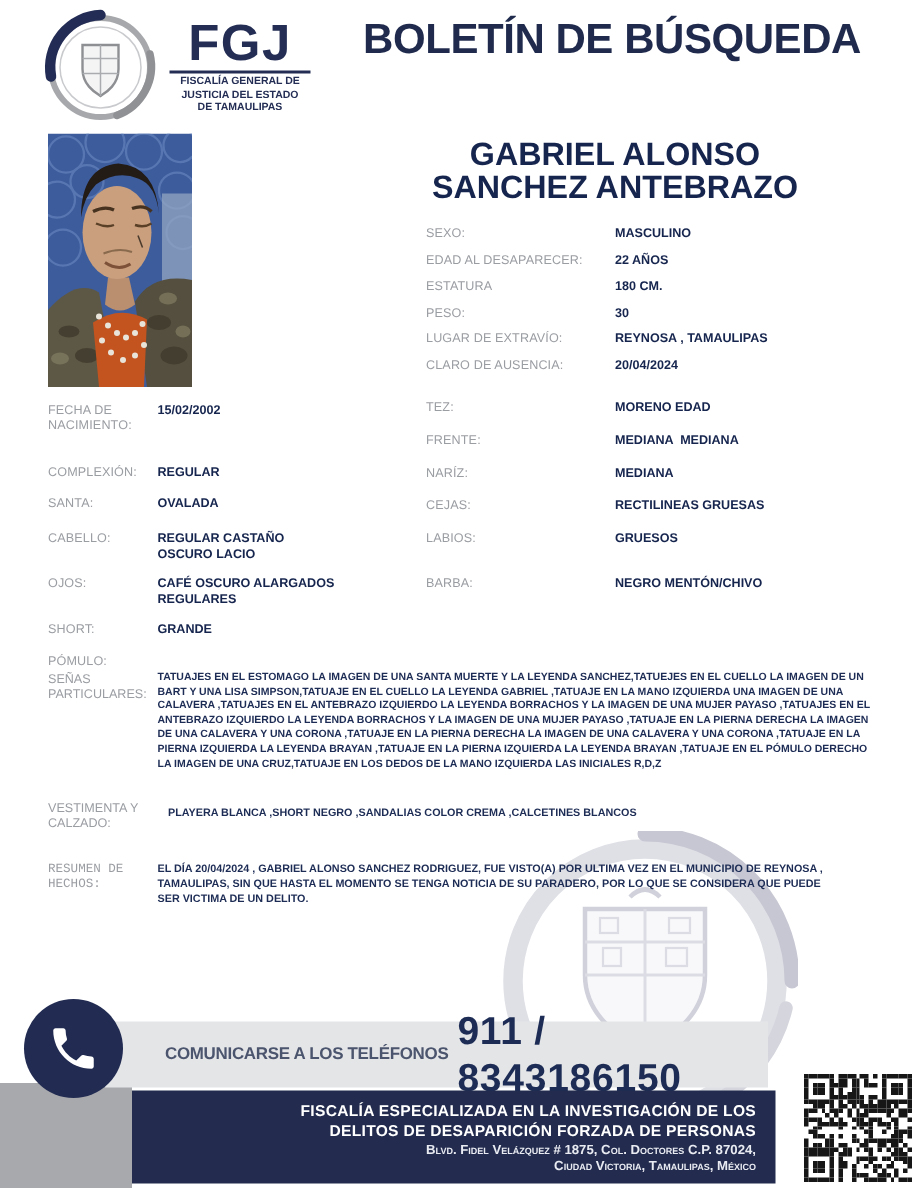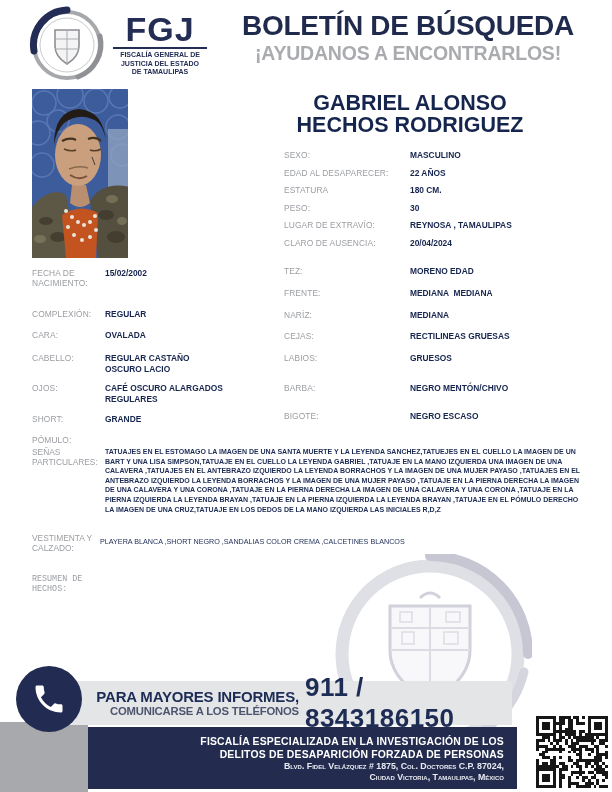--- a/index.html
+++ b/index.html
@@ -42,21 +42,21 @@
   .col-lf .frow:nth-child(2){height:21px;}
   .col-lf .frow:nth-child(3){height:23px;}
   .col-lf .frow:nth-child(4){height:30px;}
   .col-lf .frow:nth-child(5){height:31px;}
   .col-lf .frow:nth-child(6){height:21px;}
   
   .sec-label{font-size:8.4px;color:#9a9da2;line-height:10px;white-space:pre-line;}
   .senas-label{left:32px;top:447px;width:72px;}
   .senas-text{left:105px;top:447px;width:476px;font-size:7px;font-weight:700;line-height:9.6px;color:#1d2c55;z-index:1;}
   .vest-label{left:32px;top:533px;width:72px;}
-  .vest-text{left:100px;top:537px;width:476px;font-size:7.2px;font-weight:400;line-height:10px;color:#1d2c55;z-index:1;}
+  .vest-text{left:112px;top:537px;width:476px;font-size:7.2px;font-weight:700;line-height:10px;color:#1d2c55;z-index:1;}
   .res-label{left:32px;top:574px;width:72px;font-family:Liberation Mono, monospace;}
   .res-text{left:105px;top:574px;width:454px;font-size:7.2px;font-weight:700;line-height:10.2px;color:#1d2c55;z-index:1;}
   
   .watermark{left:328px;top:554px;width:204px;height:176px;z-index:0;}
   
   .contact-bar{left:70px;top:681px;width:442px;height:44px;background:#e4e5e7;z-index:2;
                display:flex;align-items:center;padding-left:24px;box-sizing:border-box;}
   .prompt{width:214px;text-align:right;}
   .prompt-1{font-size:15px;font-weight:800;line-height:16px;color:#1d2c55;letter-spacing:-0.2px;}
   .prompt-2{font-size:11.3px;font-weight:700;line-height:13px;color:#4c556e;letter-spacing:-0.2px;}
@@ -88,21 +88,20 @@
   </svg>
   <div class="abs fgj-block">
     <div class="fgj-acronym">FGJ</div>
     <div class="fgj-rule"></div>
     <div class="fgj-org">FISCALÍA GENERAL DE
 JUSTICIA DEL ESTADO
 DE TAMAULIPAS</div>
   </div>
   <div class="abs title-block">
     <div class="bulletin-title">BOLETÍN DE BÚSQUEDA</div>
-    <div class="bulletin-subtitle">¡AYUDANOS A ENCONTRARLOS!</div>
   </div>
 
   <svg class="abs photo" viewBox="0 0 96 169">
     <rect width="96" height="169" fill="#3d5c9c"></rect>
     <g stroke="#6f8ec5" stroke-width="1.5" fill="none" opacity="0.55">
       <circle cx="12" cy="14" r="12"></circle>
         <circle cx="38" cy="6" r="13"></circle>
         <circle cx="64" cy="12" r="12"></circle>
       <circle cx="88" cy="8" r="11"></circle>
         <circle cx="6" cy="44" r="12"></circle>
@@ -144,21 +143,21 @@
       <circle cx="36" cy="138" r="2"></circle>
         <circle cx="42" cy="146" r="2"></circle>
         <circle cx="50" cy="151" r="2"></circle>
       <circle cx="58" cy="148" r="2"></circle>
         <circle cx="64" cy="141" r="2"></circle>
     </g>
   </svg>
 
   <div class="abs name">
     <div>GABRIEL ALONSO</div>
-    <div>HECHOS RODRIGUEZ</div>
+    <div>SANCHEZ ANTEBRAZO</div>
   </div>
 
   <div class="abs fcol col-rt">
     <div class="frow">
         <span class="flabel">SEXO:</span>
         <span class="fval">MASCULINO</span>
       </div>
     <div class="frow">
         <span class="flabel">EDAD AL DESAPARECER:</span>
         <span class="fval">22 AÑOS</span>
@@ -198,39 +197,35 @@
         <span class="flabel">CEJAS:</span>
         <span class="fval">RECTILINEAS GRUESAS</span>
       </div>
     <div class="frow">
         <span class="flabel">LABIOS:</span>
         <span class="fval">GRUESOS</span>
       </div>
     <div class="frow">
         <span class="flabel">BARBA:</span>
         <span class="fval">NEGRO MENTÓN/CHIVO</span>
-      </div>
-    <div class="frow">
-        <span class="flabel">BIGOTE:</span>
-        <span class="fval">NEGRO ESCASO</span>
       </div>
   </div>
 
   <div class="abs fcol col-lf">
     <div class="frow">
         <span class="flabel">FECHA DE
 NACIMIENTO:</span>
         <span class="fval">15/02/2002</span>
       </div>
     <div class="frow">
         <span class="flabel">COMPLEXIÓN:</span>
         <span class="fval">REGULAR</span>
       </div>
     <div class="frow">
-        <span class="flabel">CARA:</span>
+        <span class="flabel">SANTA:</span>
         <span class="fval">OVALADA</span>
       </div>
     <div class="frow">
         <span class="flabel">CABELLO:</span>
         <span class="fval">REGULAR CASTAÑO
 OSCURO LACIO</span>
       </div>
     <div class="frow">
         <span class="flabel">OJOS:</span>
         <span class="fval">CAFÉ OSCURO ALARGADOS
@@ -249,37 +244,37 @@
   <div class="abs sec-label senas-label">SEÑAS
 PARTICULARES:</div>
   <div class="abs senas-text">TATUAJES EN EL ESTOMAGO LA IMAGEN DE UNA SANTA MUERTE Y LA LEYENDA SANCHEZ,TATUEJES EN EL CUELLO LA IMAGEN DE UN BART Y UNA LISA SIMPSON,TATUAJE EN EL CUELLO LA LEYENDA GABRIEL ,TATUAJE EN LA MANO IZQUIERDA UNA IMAGEN DE UNA CALAVERA ,TATUAJES EN EL ANTEBRAZO IZQUIERDO LA LEYENDA BORRACHOS Y LA IMAGEN DE UNA MUJER PAYASO ,TATUAJES EN EL ANTEBRAZO IZQUIERDO LA LEYENDA BORRACHOS Y LA IMAGEN DE UNA MUJER PAYASO ,TATUAJE EN LA PIERNA DERECHA LA IMAGEN DE UNA CALAVERA Y UNA CORONA ,TATUAJE EN LA PIERNA DERECHA LA IMAGEN DE UNA CALAVERA Y UNA CORONA ,TATUAJE EN LA PIERNA IZQUIERDA LA LEYENDA BRAYAN ,TATUAJE EN LA PIERNA IZQUIERDA LA LEYENDA BRAYAN ,TATUAJE EN EL PÓMULO DERECHO LA IMAGEN DE UNA CRUZ,TATUAJE EN LOS DEDOS DE LA MANO IZQUIERDA LAS INICIALES R,D,Z</div>
 
   <div class="abs sec-label vest-label">VESTIMENTA Y
 CALZADO:</div>
   <div class="abs vest-text">PLAYERA BLANCA ,SHORT NEGRO ,SANDALIAS COLOR CREMA ,CALCETINES BLANCOS</div>
 
   <div class="abs sec-label res-label">RESUMEN DE
 HECHOS:</div>
+  <div class="abs res-text">EL DÍA 20/04/2024 , GABRIEL ALONSO SANCHEZ RODRIGUEZ, FUE VISTO(A) POR ULTIMA VEZ EN EL MUNICIPIO DE REYNOSA , TAMAULIPAS, SIN QUE HASTA EL MOMENTO SE TENGA NOTICIA DE SU PARADERO, POR LO QUE SE CONSIDERA QUE PUEDE SER VICTIMA DE UN DELITO.</div>
 
   <svg class="abs watermark" viewBox="0 0 204 176">
     <circle cx="102" cy="100" r="88" fill="none" stroke="#dfe0e6" stroke-width="13"></circle>
     <path d="M102 2 A98 98 0 0 1 200 100" fill="none" stroke="#c6c7d2" stroke-width="10" stroke-linecap="round"></path>
     <path d="M196 118 A98 98 0 0 1 150 180" fill="none" stroke="#d4d5dd" stroke-width="9" stroke-linecap="round"></path>
     <path d="M62 52 h80 v44 c0 30 -28 44 -40 50 c-12 -6 -40 -20 -40 -50 z" fill="#f8f8fb" stroke="#d0d1db" stroke-width="3"></path>
     <path d="M102 52 v94 M62 74 h80 M62 96 h80" stroke="#dcdde4" stroke-width="2"></path>
     <rect x="72" y="58" width="12" height="10" fill="none" stroke="#dcdde4" stroke-width="1.5"></rect>
     <rect x="118" y="58" width="14" height="10" fill="none" stroke="#dcdde4" stroke-width="1.5"></rect>
     <rect x="74" y="78" width="12" height="12" fill="none" stroke="#dcdde4" stroke-width="1.5"></rect>
     <rect x="116" y="78" width="14" height="12" fill="none" stroke="#dcdde4" stroke-width="1.5"></rect>
     <path d="M92 44 q10 -10 20 0" fill="none" stroke="#d0d1db" stroke-width="3"></path>
   </svg>
 
   <div class="abs contact-bar">
     <div class="prompt">
-      <div class="prompt-1">PARA MAYORES INFORMES,</div>
       <div class="prompt-2">COMUNICARSE A LOS TELÉFONOS</div>
     </div>
     <div class="phones">911 / 8343186150</div>
   </div>
   <div class="abs phone-circle">
     <svg width="36" height="36" viewBox="0 0 24 24">
       <path fill="#ffffff" d="M6.62 10.79c1.44 2.83 3.76 5.14 6.59 6.59l2.2-2.2c.27-.27.67-.36 1.02-.24 1.12.37 2.33.57 3.57.57.55 0 1 .45 1 1V20c0 .55-.45 1-1 1-9.39 0-17-7.61-17-17 0-.55.45-1 1-1h3.5c.55 0 1 .45 1 1 0 1.25.2 2.45.57 3.57.11.35.03.74-.25 1.02l-2.2 2.2z"></path>
     </svg>
   </div>
 

